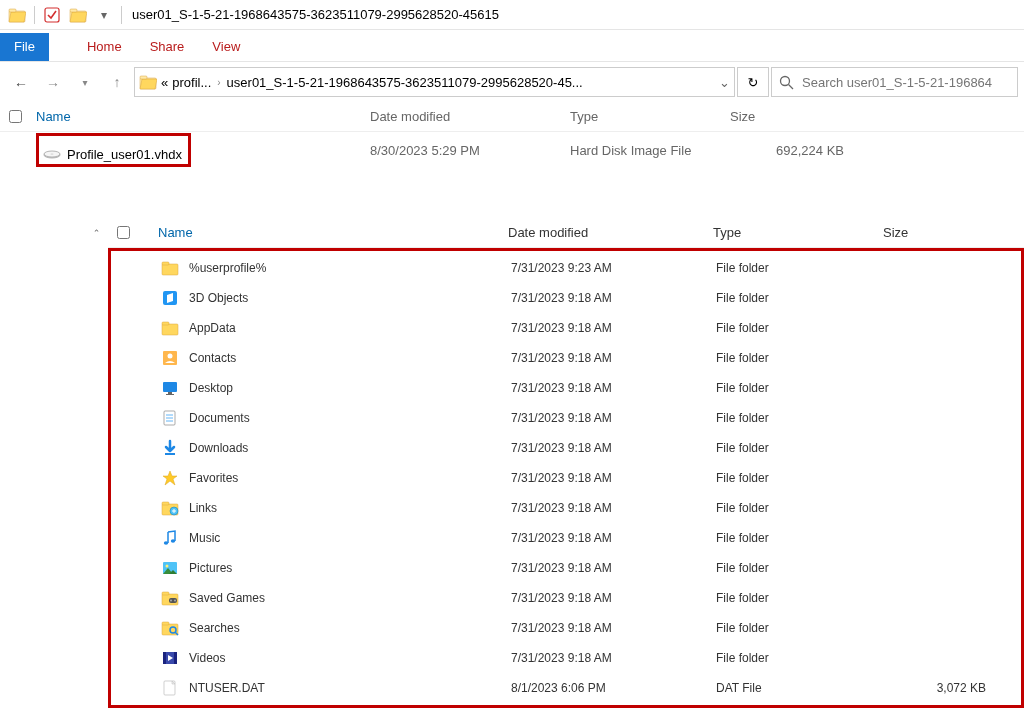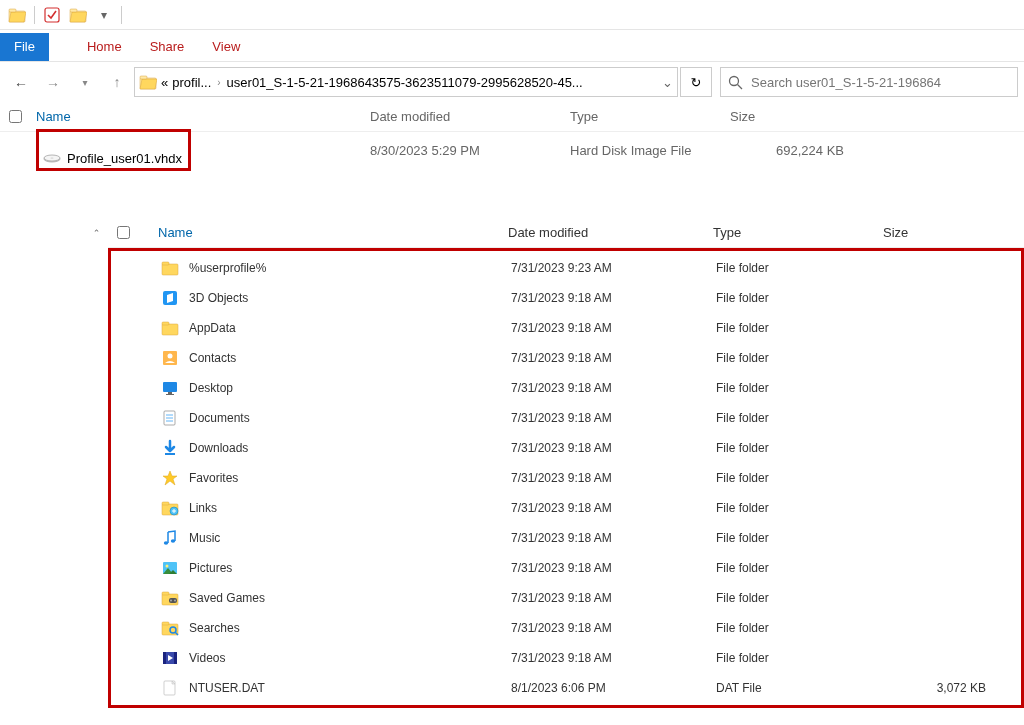--- a/index.html
+++ b/index.html
@@ -16,34 +16,34 @@
   .ribbon-spacer { flex: 1; }
 
   .navbar { height: 40px; display: flex; align-items: center; padding: 4px 6px; gap: 2px; }
   .nav-btn { width: 30px; height: 30px; display: inline-flex; align-items: center; justify-content: center; color: #888; font-size: 14px; }
   .nav-btn.back { color: #444; }
   .addr-box { flex: 1; height: 30px; border: 1px solid #ccc; display: flex; align-items: center; padding: 0 4px; gap: 4px; min-width: 0; }
   .addr-text { color: #000; font-size: 13px; white-space: nowrap; overflow: hidden; text-overflow: ellipsis; }
   .addr-sep { color: #888; font-size: 10px; padding: 0 2px; }
   .addr-expand { margin-left: auto; color: #666; }
   .refresh-box { width: 32px; height: 30px; border: 1px solid #ccc; display: inline-flex; align-items: center; justify-content: center; margin-left: 0; }
-  .search-box { width: 298px; height: 30px; border: 1px solid #ccc; display: flex; align-items: center; padding: 0 6px; margin-left: 6px; color: #888; gap: 6px; overflow: hidden; white-space: nowrap; }
+  .search-box { width: 247px; height: 30px; border: 1px solid #ccc; display: flex; align-items: center; padding: 0 6px; margin-left: 0; color: #888; gap: 6px; overflow: hidden; white-space: nowrap; }
   .search-box input { border: none; outline: none; font-size: 13px; width: 100%; color: #000; background: transparent; }
 
   .col-header { display: flex; align-items: center; height: 30px; border-bottom: 1px solid #eee; color: #0066aa; font-size: 13px; }
   .row { display: flex; align-items: center; height: 30px; font-size: 13px; color: #333; }
   .col-check { width: 30px; text-align: center; }
   .col-check input { width: 13px; height: 13px; }
   .w1 .col-name { width: 340px; padding-left: 6px; display: flex; align-items: center; gap: 8px; }
   .w1 .col-date { width: 200px; color: #666; }
   .w1 .col-type { width: 160px; color: #666; }
   .w1 .col-size { width: 130px; color: #666; text-align: right; padding-right: 16px; }
 
   .highlight-red { border: 3px solid #c00000; }
-  .file-row-box { display: inline-flex; align-items: center; gap: 6px; padding: 17px 6px 1px 4px; }
+  .file-row-box { display: inline-flex; align-items: center; gap: 6px; padding: 9px 6px 1px 4px; }
   .sort-ind { font-size: 9px; color: #666; margin-left: -125px; }
 
   .panel2 { margin: 50px 0 0 108px; }
   .w2 .col-name { width: 370px; padding-left: 20px; display: flex; align-items: center; gap: 10px; }
   .w2 .col-date { width: 205px; color: #333; }
   .w2 .col-type { width: 170px; color: #333; }
   .w2 .col-size { width: 110px; color: #333; text-align: right; padding-right: 10px; }
   .panel2 .col-header { color: #0066aa; }
   .panel2 .row { height: 30px; font-size: 12px; }
   .panel2 .sort-ind { margin-left: -110px; }
@@ -157,20 +157,21 @@
         <use href="#i-check"></use>
       </svg>
     </span>
   <span class="tb-icon">
       <svg width="18" height="18">
         <use href="#i-folder-open"></use>
       </svg>
     </span>
   <span class="tb-icon" style="color:#666;font-size:12px;">▾</span>
   <span class="vsep"></span>
+  <span class="title-text">user01_S-1-5-21-1968643575-3623511079-2995628520-45615</span>
 </div>
 
 <div class="ribbon">
   <div class="tab file">File</div>
   <div class="tab">Home</div>
   <div class="tab">Share</div>
   <div class="tab">View</div>
   <div class="ribbon-spacer"></div>
 </div>
 

